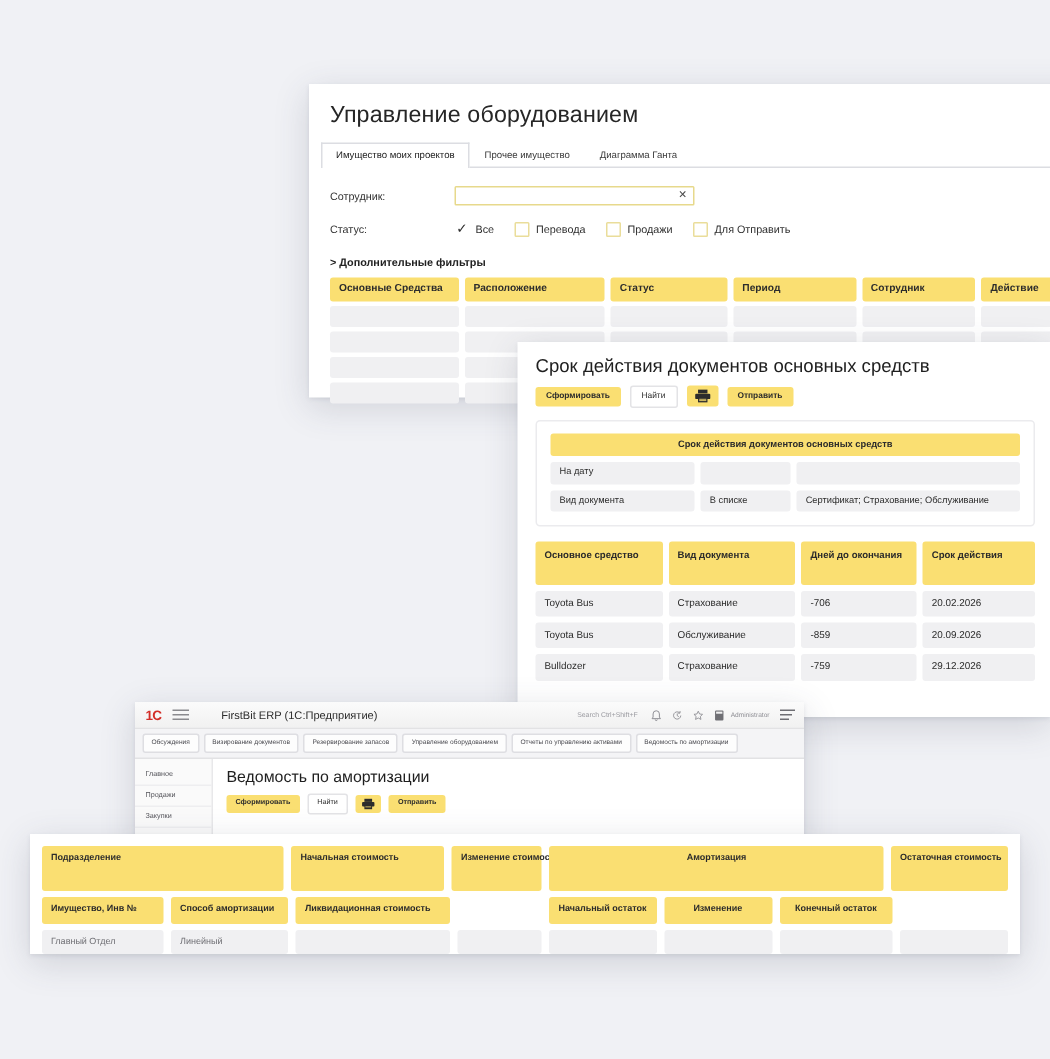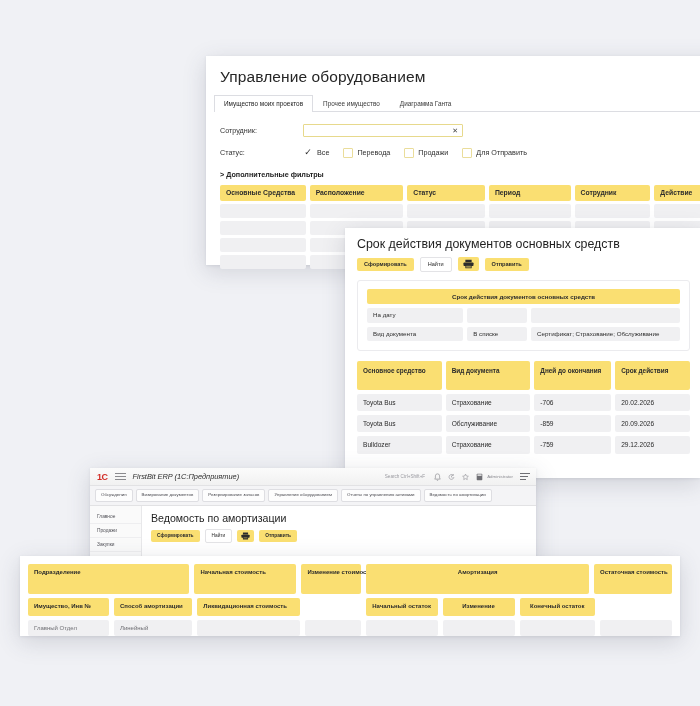--- a/index.html
+++ b/index.html
@@ -106,21 +106,21 @@
 
   
   #panel-erp { left: 90px; top: 468px; width: 446px; height: 98px; }
   .erp-top {
     display: flex; align-items: center; height: 18px; padding: 0 6px 0 7px;
     background: linear-gradient(#fbfbfb, #f1f1f1); border-bottom: 1px solid #e2e2e4;
   }
   .logo1c { font-size: 9px; font-weight: bold; color: #d32d27; letter-spacing: -0.5px; }
   .hamburger { width: 11px; margin-left: 7px; display: flex; flex-direction: column; gap: 2px; }
   .hamburger i { display: block; height: 1.3px; background: #8a8a8e; }
-  .erp-title { font-size: 7.4px; color: #2c2c2c; margin-left: 7px; white-space: nowrap; font-style: italic; }
+  .erp-title { font-size: 7.4px; color: #2c2c2c; margin-left: 22px; white-space: nowrap; }
   .erp-spacer { flex: 1; }
   .erp-search { font-size: 4.6px; color: #9a9aa0; margin-right: 9px; white-space: nowrap; }
   .erp-icons { display: flex; align-items: center; gap: 7px; }
   .erp-icons svg { display: block; }
   .erp-user { font-size: 4.4px; color: #8e8e94; margin: 0 7px 0 4px; white-space: nowrap; }
   .erp-burger2 { width: 10px; display: flex; flex-direction: column; gap: 1.5px; }
   .erp-burger2 i { height: 1.4px; background: #6f6f74; display: block; }
   .erp-burger2 i:nth-child(2) { width: 8px; }
   .erp-burger2 i:nth-child(3) { width: 5.5px; }
 

